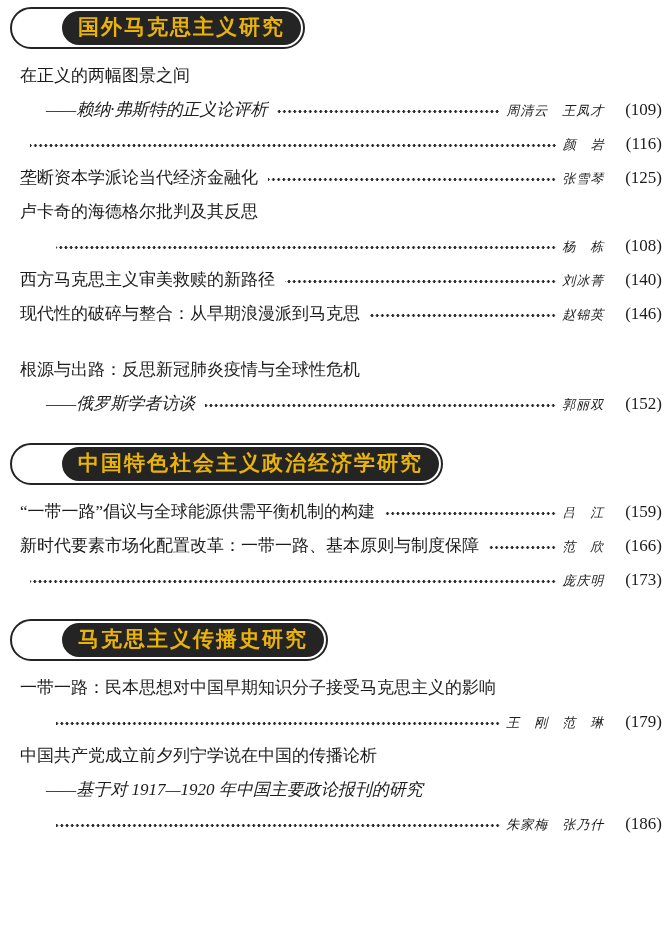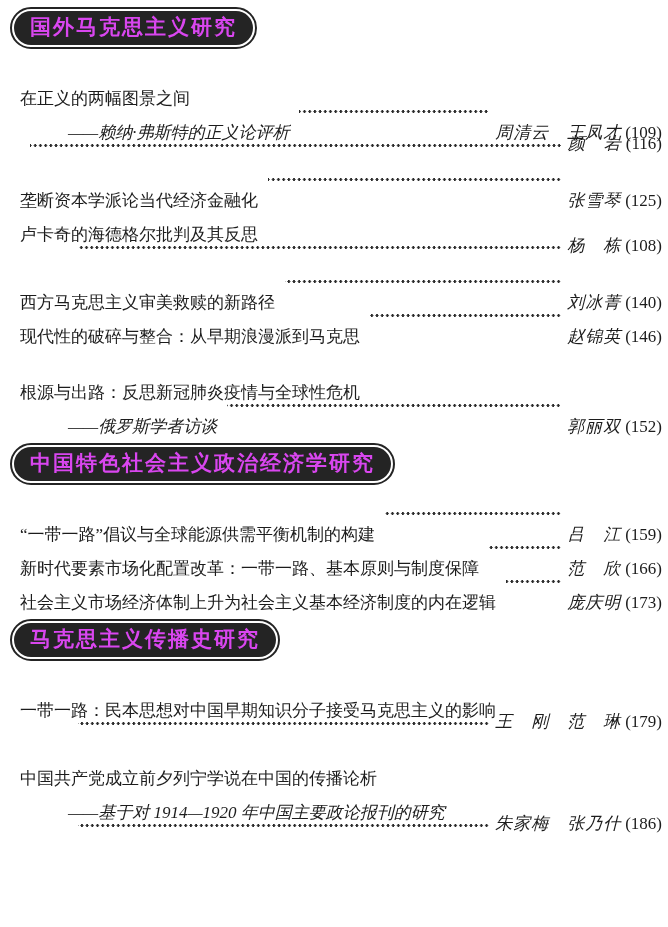--- a/index.html
+++ b/index.html
@@ -16,45 +16,46 @@
     display: inline-block;
     border: 2px solid #242424;
     border-radius: 21px;
     padding: 2px;
     margin-left: 10px;
     margin-bottom: 10px;
   }
   .badge-inner {
     display: block;
     background: #242424;
-    color: #d946ef;
+    color: #eab308;
     border-radius: 17px;
     padding: 4px 16px 6px 16px;
     font-family: "Liberation Sans", "DejaVu Sans", sans-serif;
     font-weight: bold;
     font-size: 21px;
     letter-spacing: 2px;
     line-height: 1.15;
+    margin-left: 48px;
   }
 
   .row {
     display: flex;
     align-items: baseline;
     height: 34px;
     line-height: 34px;
     padding-left: 20px;
     padding-right: 6px;
     white-space: nowrap;
   }
-  .row.indent { padding-left: 68px; }
+  .row.indent { padding-left: 46px; }
 
-  .title    { font-size: 17px; margin-top: 23px; }
+  .title    { font-size: 17px; }
   .kai      { font-style: italic; }
-  .authors  { font-size: 17px; letter-spacing: 1px; }
-  .pageno   { font-size: 17px; margin-left: 4px; }
+  .authors  { font-size: 13px; letter-spacing: 1px; }
+  .pageno   { font-size: 17px; margin-left: 21px; }
 
   .leader {
     flex: 1 1 auto;
     min-width: 14px;
     height: 5px;
     margin: 0 6px 0 10px;
     align-self: center;
     transform: translateY(1px);
     background-image: radial-gradient(circle, #2b2b2b 1.2px, rgba(0,0,0,0) 1.6px);
     background-size: 5.2px 5px;
@@ -145,21 +146,20 @@
     </div>
 
     <div class="row">
       <span class="title">新时代要素市场化配置改革：一带一路、基本原则与制度保障</span>
       <span class="leader"></span>
       <span class="authors kai">范　欣</span>
       <span class="pageno">(166)</span>
     </div>
 
     <div class="row">
-      <span class="title">社会主义市场经济体制上升为社会主义基本经济制度的内在逻辑</span>
       <span class="leader"></span>
       <span class="authors kai">庞庆明</span>
       <span class="pageno">(173)</span>
     </div>
   </section>
 
   <section>
     <div class="badge">
       <span class="badge-inner">马克思主义传播史研究</span>
     </div>
@@ -170,21 +170,21 @@
     <div class="row indent">
       <span class="leader"></span>
       <span class="authors kai">王　刚　范　琳</span>
       <span class="pageno">(179)</span>
     </div>
 
     <div class="row">
       <span class="title">中国共产党成立前夕列宁学说在中国的传播论析</span>
     </div>
     <div class="row indent">
-      <span class="title kai">——基于对 1914—1920 年中国主要政论报刊的研究</span>
+      <span class="title kai">——基于对 1917—1920 年中国主要政论报刊的研究</span>
     </div>
     <div class="row indent">
       <span class="leader"></span>
       <span class="authors kai">朱家梅　张乃什</span>
       <span class="pageno">(186)</span>
     </div>
 
   </section>
 
 </div>

